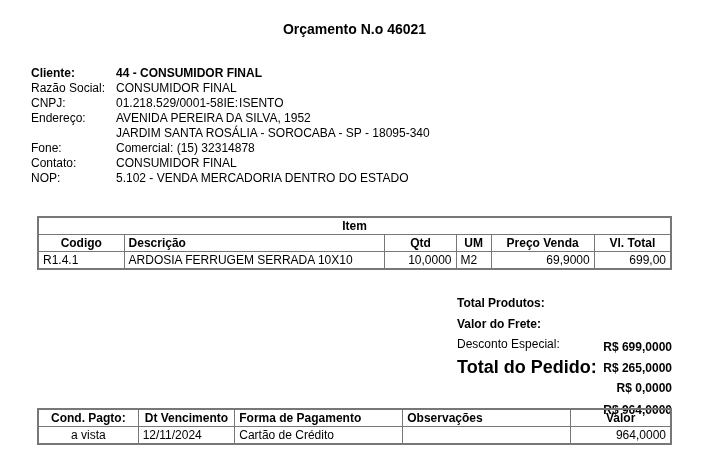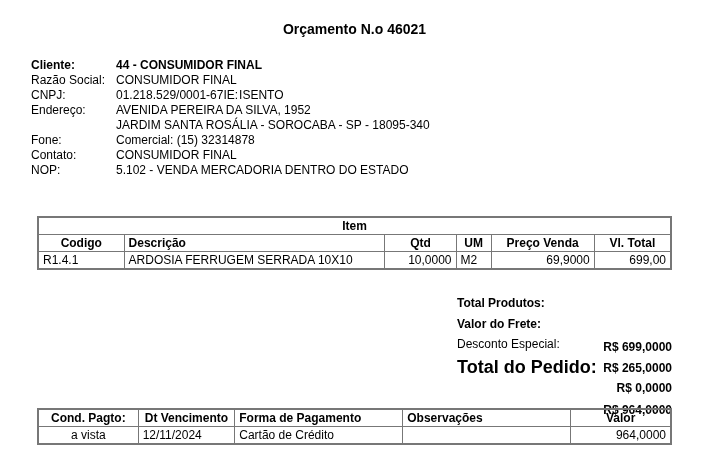--- a/index.html
+++ b/index.html
@@ -7,21 +7,21 @@
     width: 709px; height: 453px; position: relative; overflow: hidden;
     font-family: "Liberation Sans", sans-serif; color: #000; font-size: 12px;
   }
   .title {
     position: absolute; top: 21px; left: 0; width: 709px; text-align: center;
     font-weight: bold; font-size: 14px;
   }
   .info { position: absolute; left: 31px; top: 58px; }
   .info-row { height: 15px; line-height: 15px; white-space: nowrap; position: relative; }
   .info-label { display: inline-block; width: 85px; }
-  .info-value { display: inline-block; }
+  .info-value { display: inline-block; margin-top: 8px; }
   .bold { font-weight: bold; }
   .ie-label { display: inline-block; }
   .ie-value { display: inline-block; margin-left: 1px; }
 
   table.grid {
     position: absolute; border-collapse: collapse; font-size: 12px;
     border: 2px solid #777;
   }
   table.grid td, table.grid th {
     border: 1px solid #777; padding: 0 4px; height: 16px; line-height: 16px;
@@ -46,21 +46,21 @@
 <div class="title">Orçamento N.o 46021</div>
 
 <div class="info">
   <div class="info-row bold">
     <span class="info-label">Cliente:</span><span class="info-value">44 - CONSUMIDOR FINAL</span>
   </div>
   <div class="info-row">
     <span class="info-label">Razão Social:</span><span class="info-value">CONSUMIDOR FINAL</span>
   </div>
   <div class="info-row">
-    <span class="info-label">CNPJ:</span><span class="info-value">01.218.529/0001-67</span><span class="ie-label">IE:</span><span class="ie-value">ISENTO</span>
+    <span class="info-label">CNPJ:</span><span class="info-value">01.218.529/0001-58</span><span class="ie-label">IE:</span><span class="ie-value">ISENTO</span>
   </div>
   <div class="info-row">
     <span class="info-label">Endereço:</span><span class="info-value">AVENIDA PEREIRA DA SILVA, 1952</span>
   </div>
   <div class="info-row">
     <span class="info-label"></span><span class="info-value">JARDIM SANTA ROSÁLIA - SOROCABA - SP - 18095-340</span>
   </div>
   <div class="info-row">
     <span class="info-label">Fone:</span><span class="info-value">Comercial: (15) 32314878</span>
   </div>

